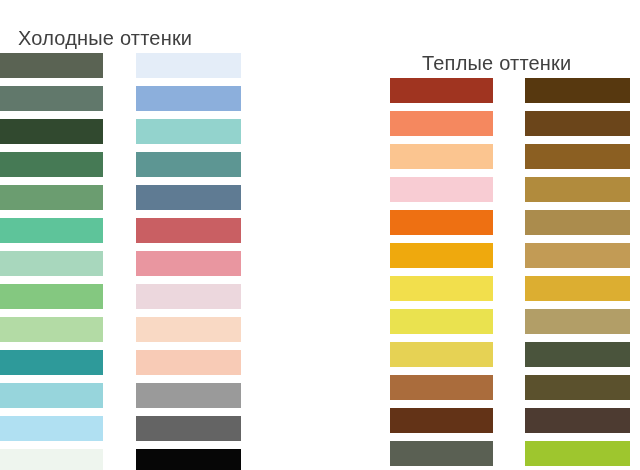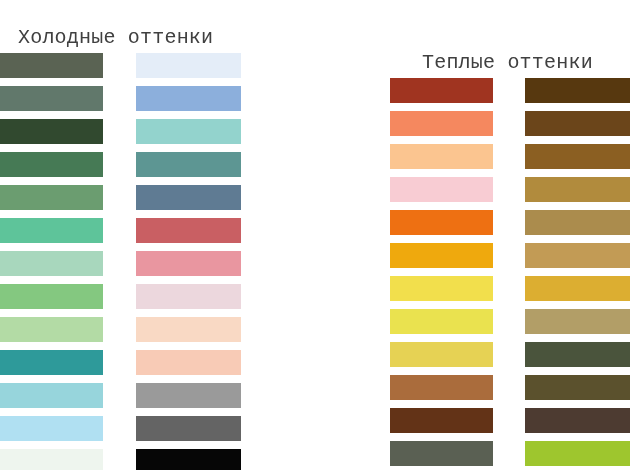--- a/index.html
+++ b/index.html
@@ -11,21 +11,20 @@
     height: 470px;
     background: #ffffff;
     font-family: "Liberation Sans", sans-serif;
     overflow: hidden;
     position: relative;
   }
   .board {
     position: relative;
     width: 540px;
     height: 470px;
-    font-family: Liberation Mono, monospace;
   }
   .group {
     position: absolute;
     top: 0;
     height: 470px;
   }
   #group-cool { left: 0px;   width: 300px; }
   #group-warm { left: 332px; width: 300px; margin-top: 25px; }
 
   .group-title {

